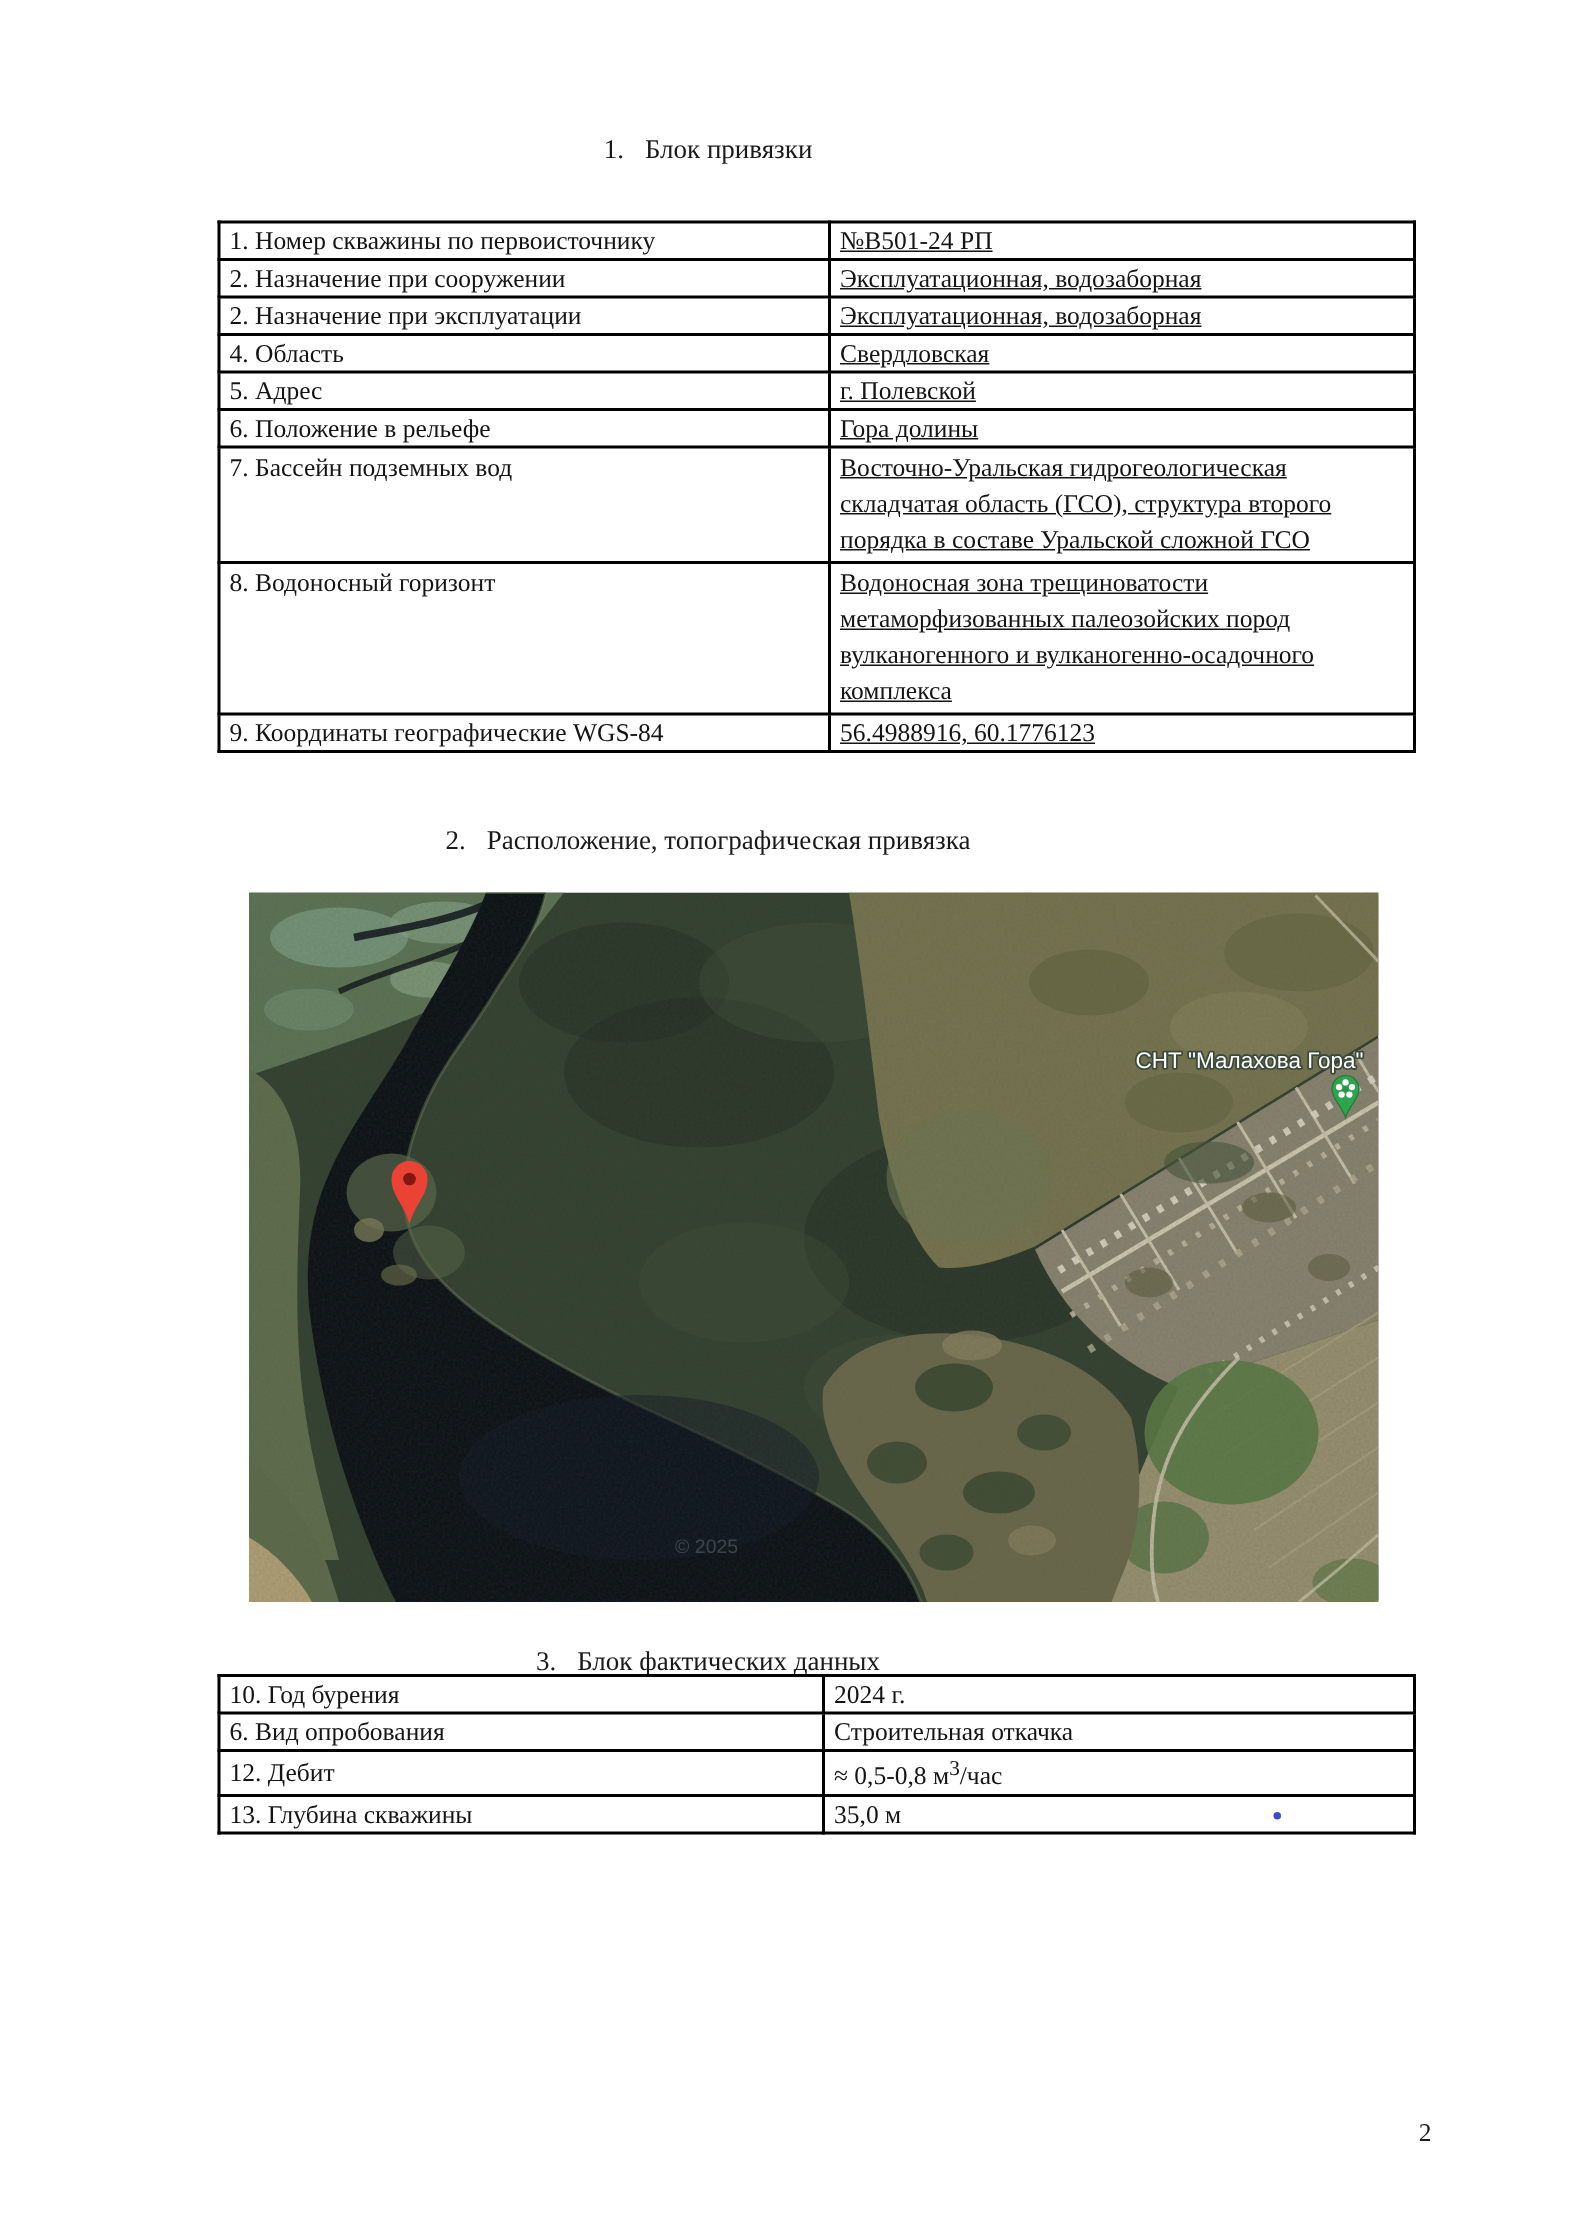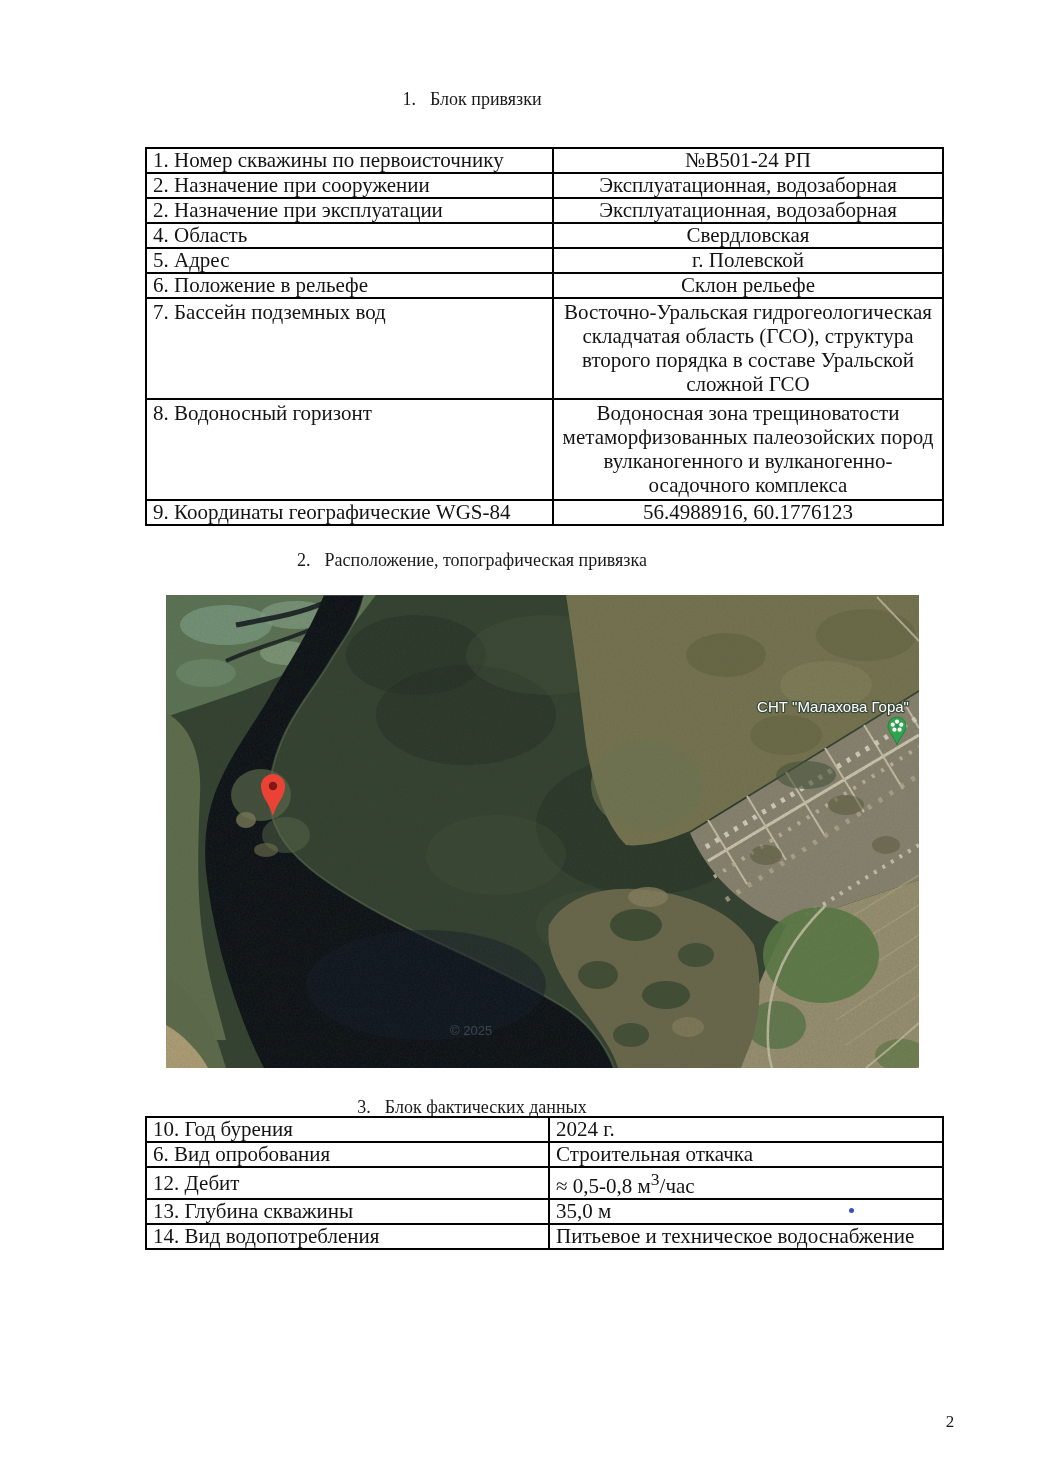--- a/index.html
+++ b/index.html
@@ -12,30 +12,30 @@
     overflow:hidden;
   }
   .heading{
     position:absolute;left:0;width:944px;
     text-align:center;font-size:18px;line-height:22px;color:#1a1a1a;
   }
   .heading .num{margin-right:14px;}
   table.doc{
     position:absolute;left:145px;width:797px;
     border-collapse:collapse;table-layout:fixed;
-    font-size:21px;color:#141414;border-radius:17px;
+    font-size:17px;color:#141414;border-radius:17px;
   }
   table.doc td{
     border:2px solid #000;
     padding:0 6px;
     overflow:hidden;
   }
   table.doc td.lbl{text-align:left;}
   table.doc tr.single td{height:21px;line-height:21px;padding-top:1px;padding-bottom:1px;}
-  table.doc td.val-c{text-align:center;}
+  table.doc td.val-c{text-align:left;text-decoration:underline;}
   table.doc td.val-l{text-align:left;}
   table.doc tr.multi td{vertical-align:top;line-height:24px;padding-top:1px;padding-bottom:2px;margin-top:36px;}
   #table1 col.c1{width:407px;} #table1 col.c2{width:390px;}
   #table2 col.c1{width:403px;} #table2 col.c2{width:394px;}
   .map-wrap{position:absolute;left:166px;top:595px;width:753px;height:473px;}
   .blue-dot{
     position:absolute;left:849px;top:1208px;width:5px;height:5px;border-radius:50%;
     background:#3b4cc8;
   }
   .page-num{
@@ -74,21 +74,21 @@
       <tr class="single">
         <td class="lbl">4. Область</td>
         <td class="val-c">Свердловская</td>
       </tr>
       <tr class="single">
         <td class="lbl">5. Адрес</td>
         <td class="val-c">г. Полевской</td>
       </tr>
       <tr class="single">
         <td class="lbl">6. Положение в рельефе</td>
-        <td class="val-c">Склон рельефе</td>
+        <td class="val-c">Гора долины</td>
       </tr>
       <tr class="multi">
         <td class="lbl">7. Бассейн подземных вод</td>
         <td class="val-c">Восточно-Уральская гидрогеологическая складчатая область (ГСО), структура второго порядка в составе Уральской сложной ГСО</td>
       </tr>
       <tr class="multi">
         <td class="lbl">8. Водоносный горизонт</td>
         <td class="val-c">Водоносная зона трещиноватости метаморфизованных палеозойских пород вулканогенного и вулканогенно-осадочного комплекса</td>
       </tr>
       <tr class="single">
@@ -255,24 +255,20 @@
         <td class="val-l">Строительная откачка</td>
       </tr>
       <tr class="single">
         <td class="lbl">12. Дебит</td>
         <td class="val-l"><span>≈ 0,5-0,8 м</span><sup>3</sup><span>/час</span></td>
       </tr>
       <tr class="single">
         <td class="lbl">13. Глубина скважины</td>
         <td class="val-l">35,0 м</td>
       </tr>
-      <tr class="single">
-        <td class="lbl">14. Вид водопотребления</td>
-        <td class="val-l">Питьевое и техническое водоснабжение</td>
-      </tr>
     </tbody>
   </table>
 
   <div class="blue-dot"></div>
 
   <div class="page-num">2</div>
 
 </div>
 
 </body></html>

